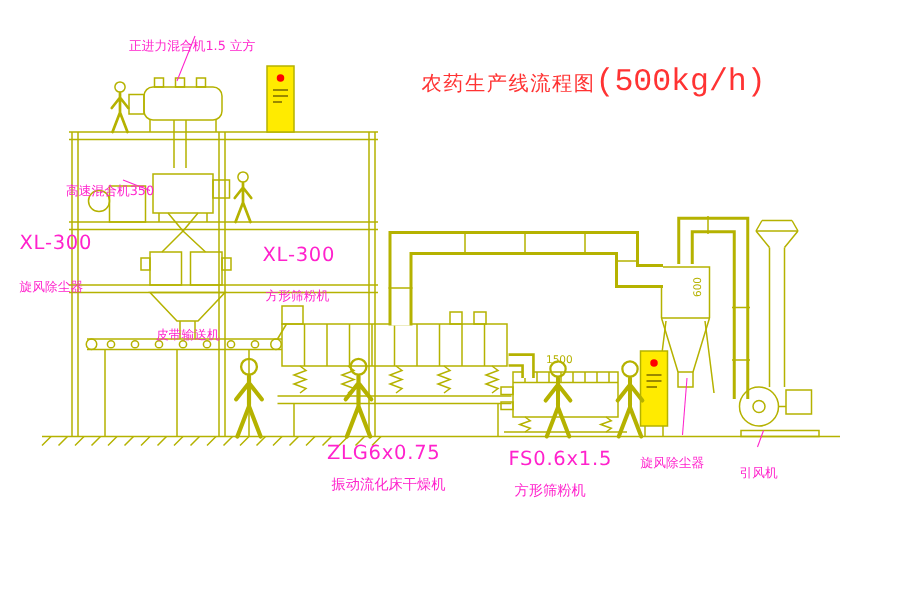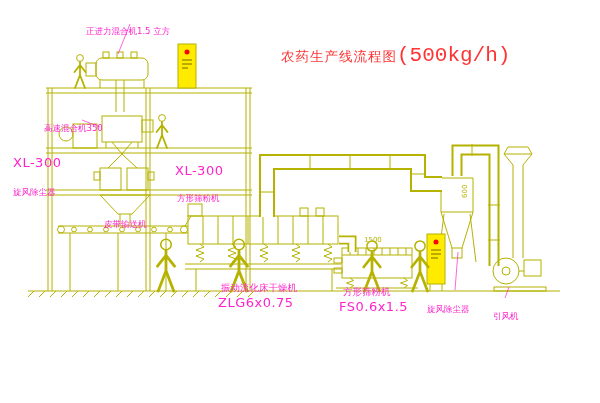--- a/index.html
+++ b/index.html
@@ -18,21 +18,21 @@
   .duct-o{stroke:var(--line);stroke-width:16;fill:none;}
   .duct-i{stroke:#ffffff;stroke-width:12;fill:none;}
   .duct-o2{stroke:var(--line);stroke-width:11;fill:none;}
   .duct-i2{stroke:#ffffff;stroke-width:7;fill:none;}
   .duct-o3{stroke:var(--line);stroke-width:9;fill:none;}
   .duct-i3{stroke:#ffffff;stroke-width:5.5;fill:none;}
   .dim{fill:var(--line);font-size:7px;font-family:"DejaVu Sans",sans-serif;}
   .leader{stroke:var(--label);stroke-width:0.7;fill:none;}
   .lbl{position:absolute;color:var(--label);white-space:nowrap;line-height:1;}
   .lbl-sm{font-size:8.5px;margin-top:12px;}
-  .lbl-md{font-size:9.5px;}
+  .lbl-md{font-size:9.5px;margin-top:36px;}
   .lbl-lg{font-size:13px;letter-spacing:0.5px;}
   .title{position:absolute;display:flex;align-items:baseline;color:var(--title);white-space:nowrap;}
   .title-cn{font-size:13.5px;letter-spacing:1px;}
   .title-cap{font-size:21px;font-family:Liberation Mono, monospace;}
 </style>
 </head>
 <body>
 
 <div class="stage">
 

